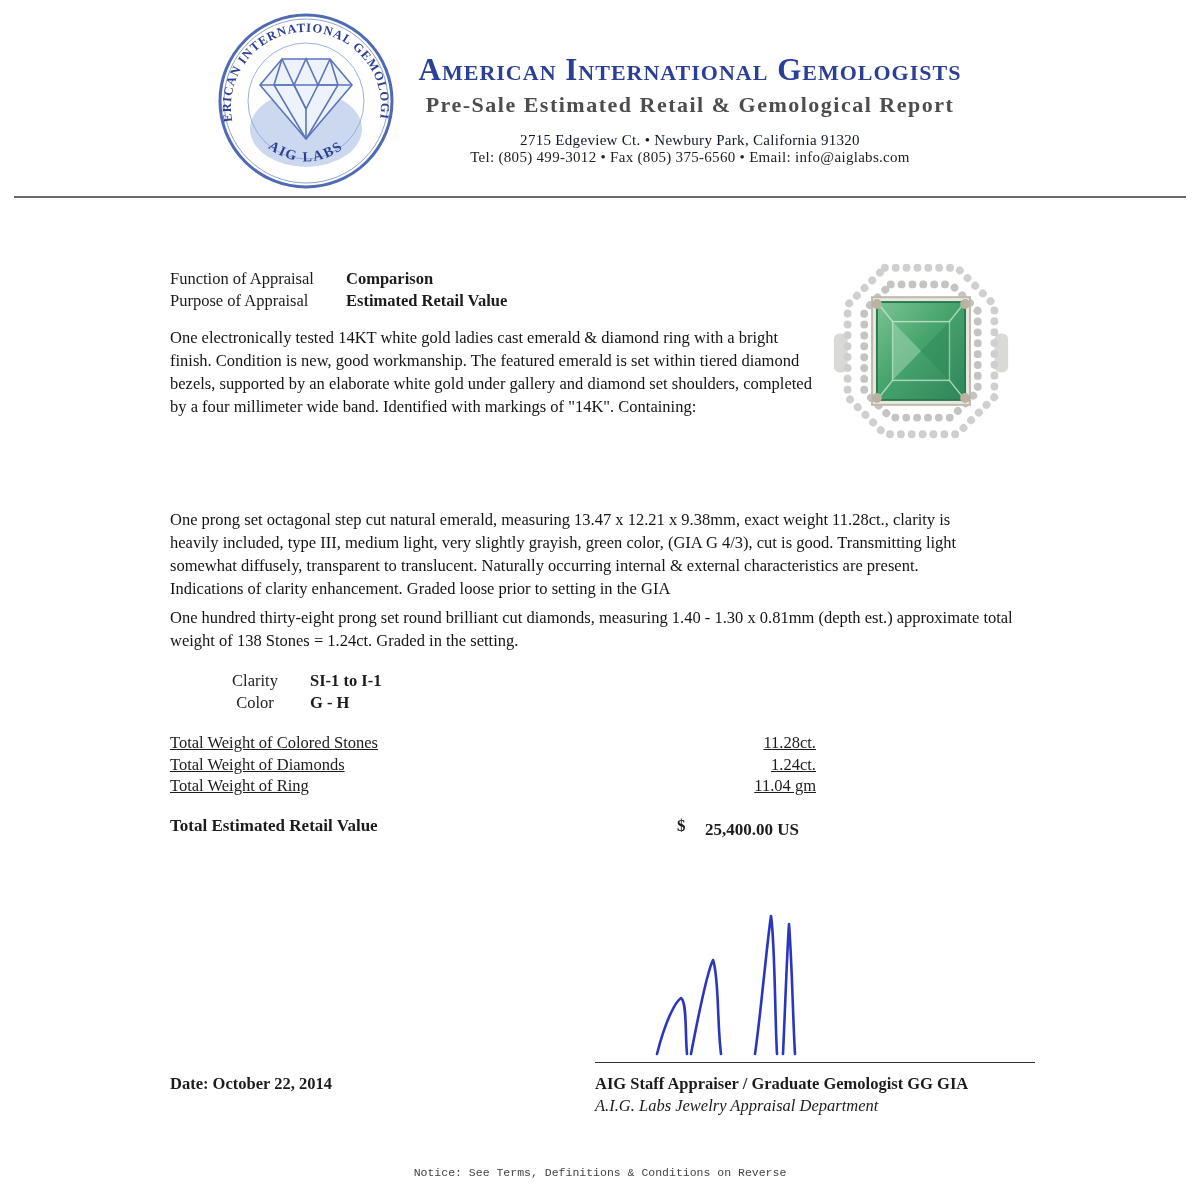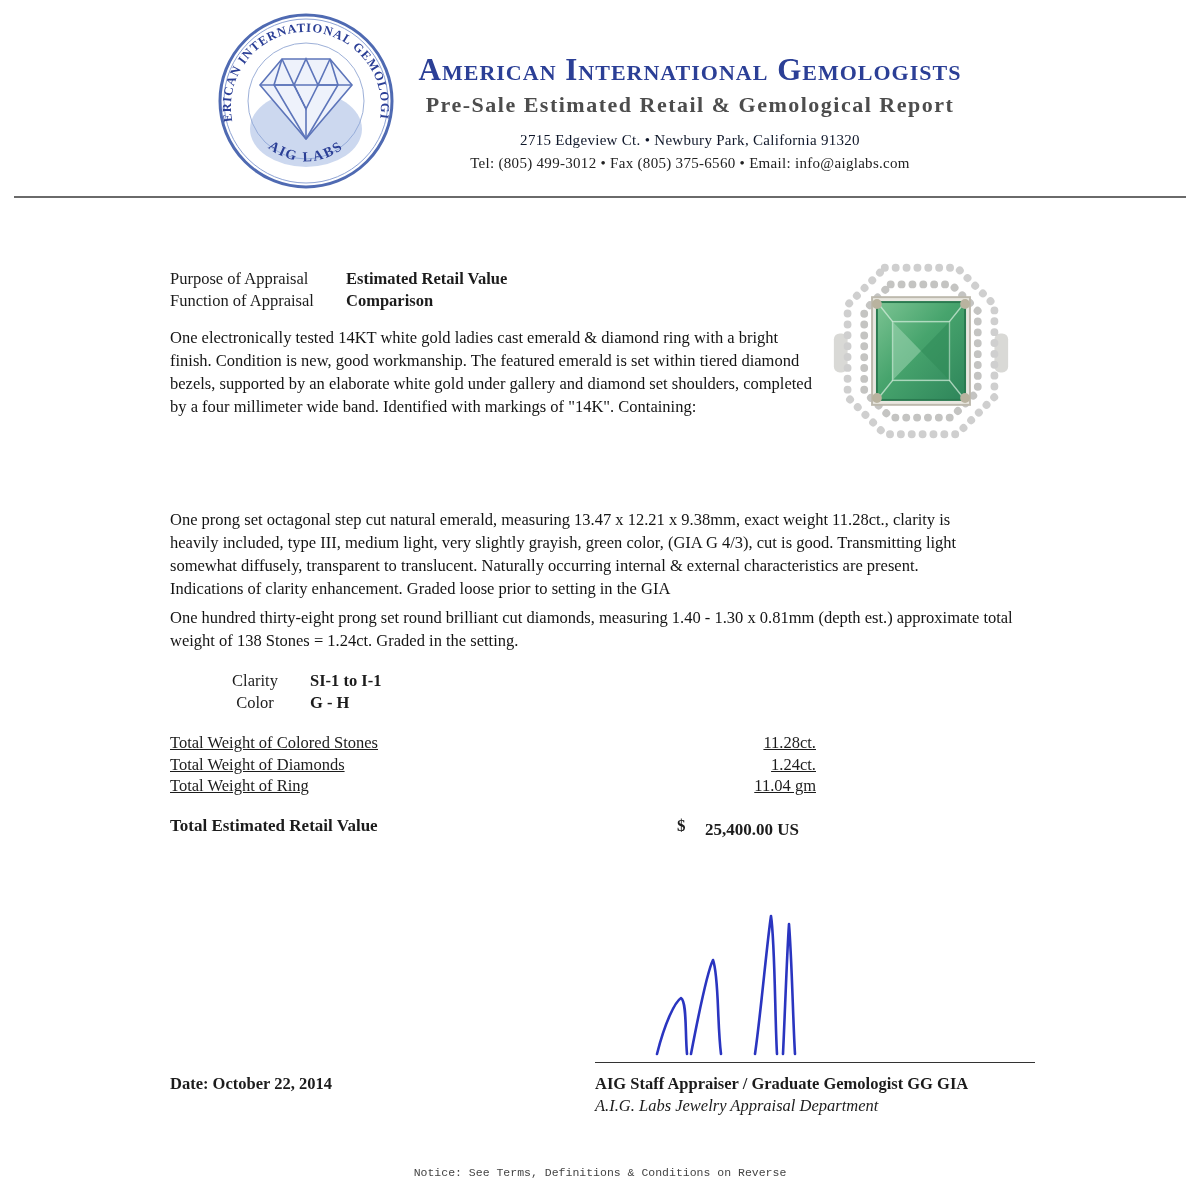--- a/index.html
+++ b/index.html
@@ -12,21 +12,21 @@
   .logo-wrap { position:absolute; left:216px; top:10px; width:180px; height:182px; }
   .header-text { position:absolute; left:400px; top:52px; width:580px; text-align:center; }
   .org-name {
     font-variant:small-caps; font-weight:bold; font-size:31px; letter-spacing:1px;
     color:#2b3f96;
   }
   .report-title {
     margin-top:4px; font-weight:bold; font-size:22px; letter-spacing:1.5px; color:#4d4d4d;
   }
   .addr-line { margin-top:14px; font-size:15px; color:#0f172a; letter-spacing:0.3px; }
-  .contact-line { margin-top:6px; font-size:15px; color:#222; letter-spacing:0.3px; }
+  .contact-line { margin-top:0; font-size:15px; color:#222; letter-spacing:0.3px; }
   .header-rule { position:absolute; left:14px; right:14px; top:196px; border-top:2px solid #6a6a6a; }
 
   
   .appraisal { position:absolute; left:170px; top:268px; font-size:16.5px; line-height:21.5px; }
   .appraisal .row { display:flex; }
   .appraisal .lbl { width:176px; }
   .appraisal .val { font-weight:bold; }
 
   
   .para { position:absolute; font-size:16.5px; line-height:23px; color:#141414; }
@@ -102,26 +102,26 @@
   <div class="header-text">
     <div class="org-name">American International Gemologists</div>
     <div class="report-title">Pre-Sale  Estimated Retail &amp; Gemological Report</div>
     <div class="addr-line">2715 Edgeview Ct.  •  Newbury Park, California 91320</div>
     <div class="contact-line">Tel: (805) 499-3012  •  Fax (805) 375-6560  •  Email: info@aiglabs.com</div>
   </div>
   <div class="header-rule"></div>
 
   <div class="appraisal">
     <div class="row">
+      <span class="lbl">Function of Appraisal</span>
+      <span class="val">Comparison</span>
+    </div>
+    <div class="row">
       <span class="lbl">Purpose of Appraisal</span>
       <span class="val">Estimated Retail Value</span>
-    </div>
-    <div class="row">
-      <span class="lbl">Function of Appraisal</span>
-      <span class="val">Comparison</span>
     </div>
   </div>
 
   <div class="para para-item">One electronically tested 14KT white gold ladies cast emerald &amp; diamond ring with a bright finish. Condition is new, good workmanship.  The featured emerald is set within tiered diamond bezels, supported by an elaborate white gold under gallery and diamond set shoulders, completed by a four millimeter wide band. Identified with markings of "14K".  Containing:</div>
   <div class="para para-emerald">One prong set octagonal step cut natural emerald, measuring 13.47 x 12.21 x 9.38mm,  exact weight 11.28ct., clarity is heavily included, type III, medium light, very slightly grayish, green color, (GIA G 4/3), cut is good.    Transmitting light somewhat diffusely, transparent to translucent. Naturally occurring internal &amp; external characteristics are present. Indications of clarity enhancement. Graded loose prior to setting in the GIA</div>
   <div class="para para-diam">One hundred thirty-eight prong set round brilliant cut diamonds, measuring 1.40 - 1.30 x 0.81mm (depth est.) approximate total weight of 138 Stones = 1.24ct.  Graded in the setting.</div>
 
   <div class="ring-photo">
     <svg viewBox="0 0 190 200" width="186" height="198">
       <rect x="0" y="0" width="190" height="200" fill="#ffffff"></rect>

